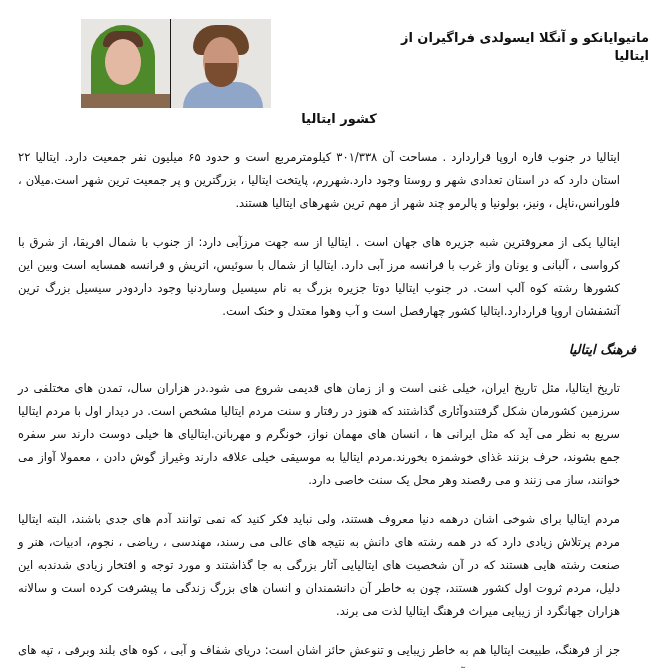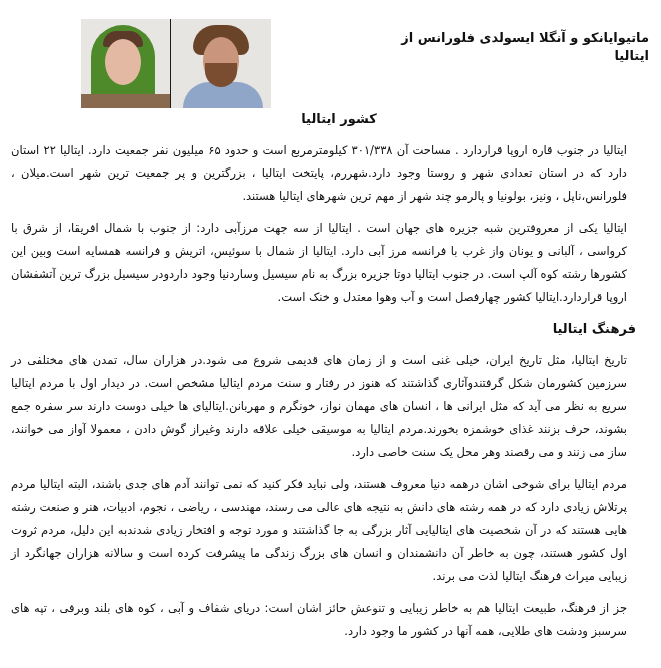--- a/index.html
+++ b/index.html
@@ -91,31 +91,31 @@
       font-size: 11.5px;
       line-height: 23px;
     }
     .section-heading {
       margin: 0;
       font-weight: bold;
       font-size: 13px;
       line-height: 22px;
     }
     .section-heading.center { text-align: center; padding-left: 40px; }
-    .section-heading.right { text-align: right; margin-top: 1px; }
+    .section-heading.right { text-align: right; margin-top: 1px; font-style: italic; }
     .para {
-      margin: 9px;
+      margin: 16px;
       text-align: justify;
       text-align-last: right;
     }
   </style>
 </head>
 <body>
 
-<h1 class="page-title">ماتیوایانکو و آنگلا ایسولدی فلورانس از ایتالیا</h1>
+<h1 class="page-title">ماتیوایانکو و آنگلا ایسولدی فراگیران از ایتالیا</h1>
 
 <div class="photo">
   <div class="portrait woman">
     <div class="w-scarf"></div>
     <div class="w-hair"></div>
     <div class="w-face"></div>
     <div class="w-cloth"></div>
   </div>
   <div class="divider"></div>
   <div class="portrait man">

